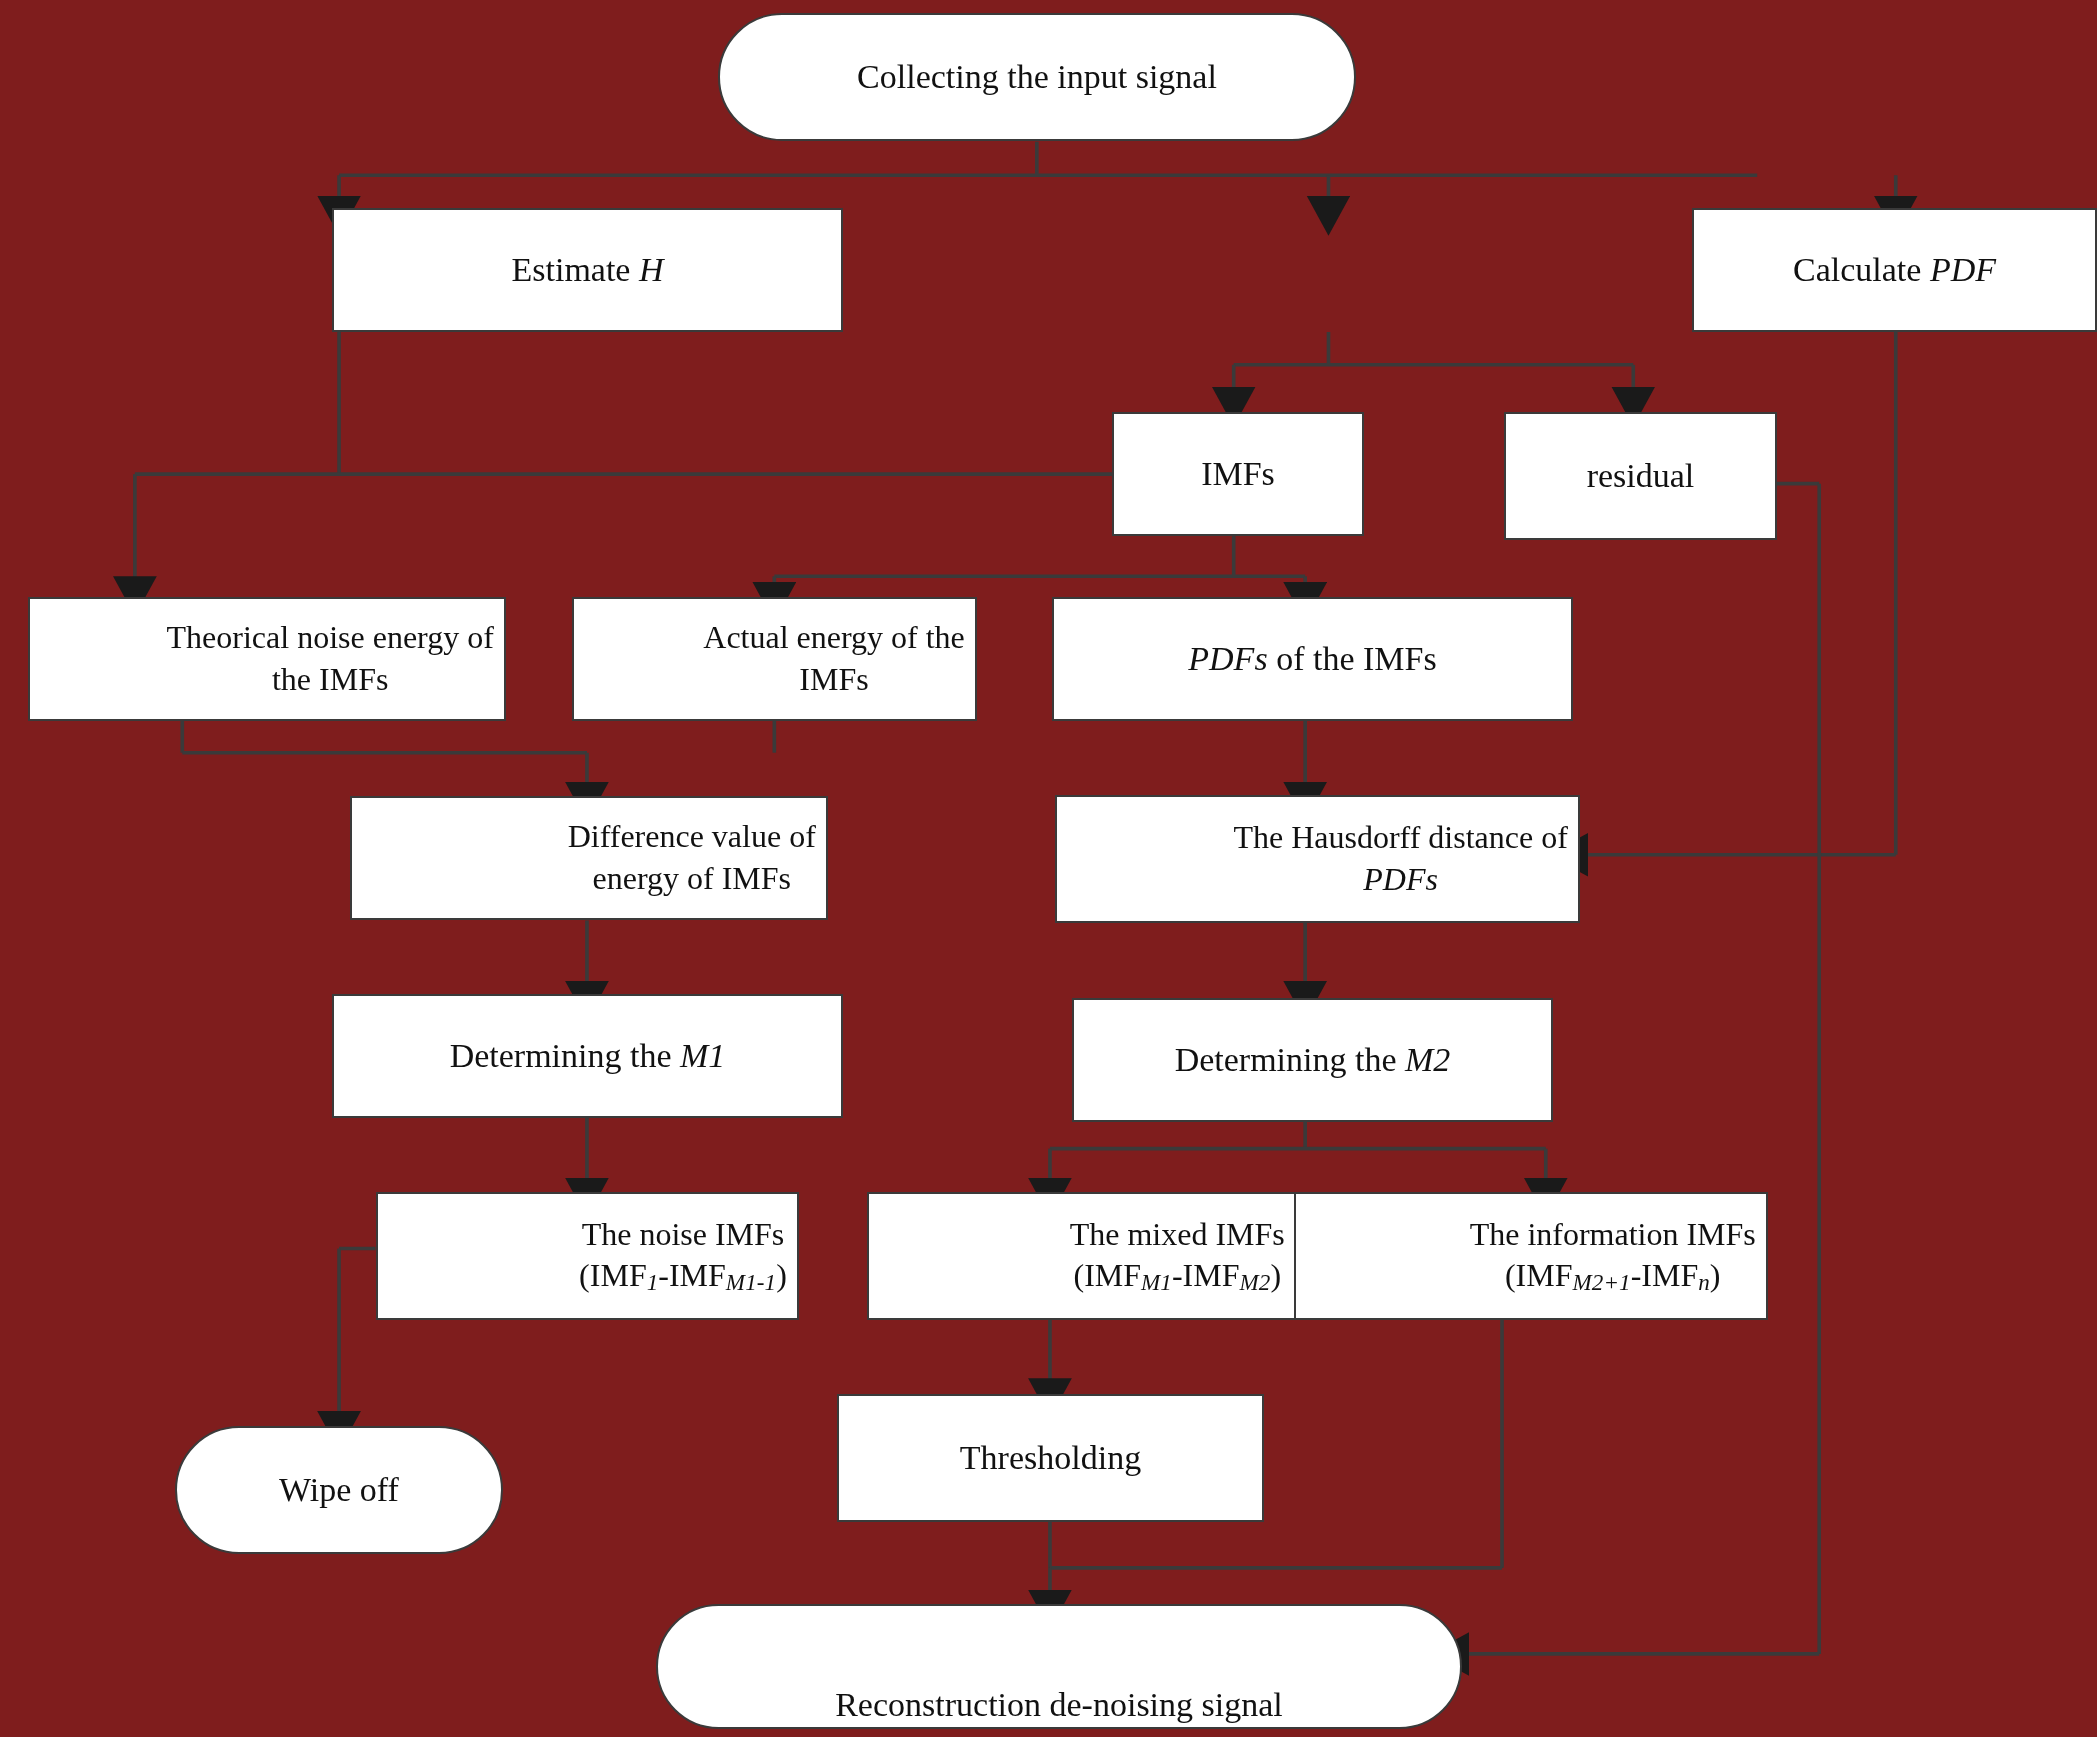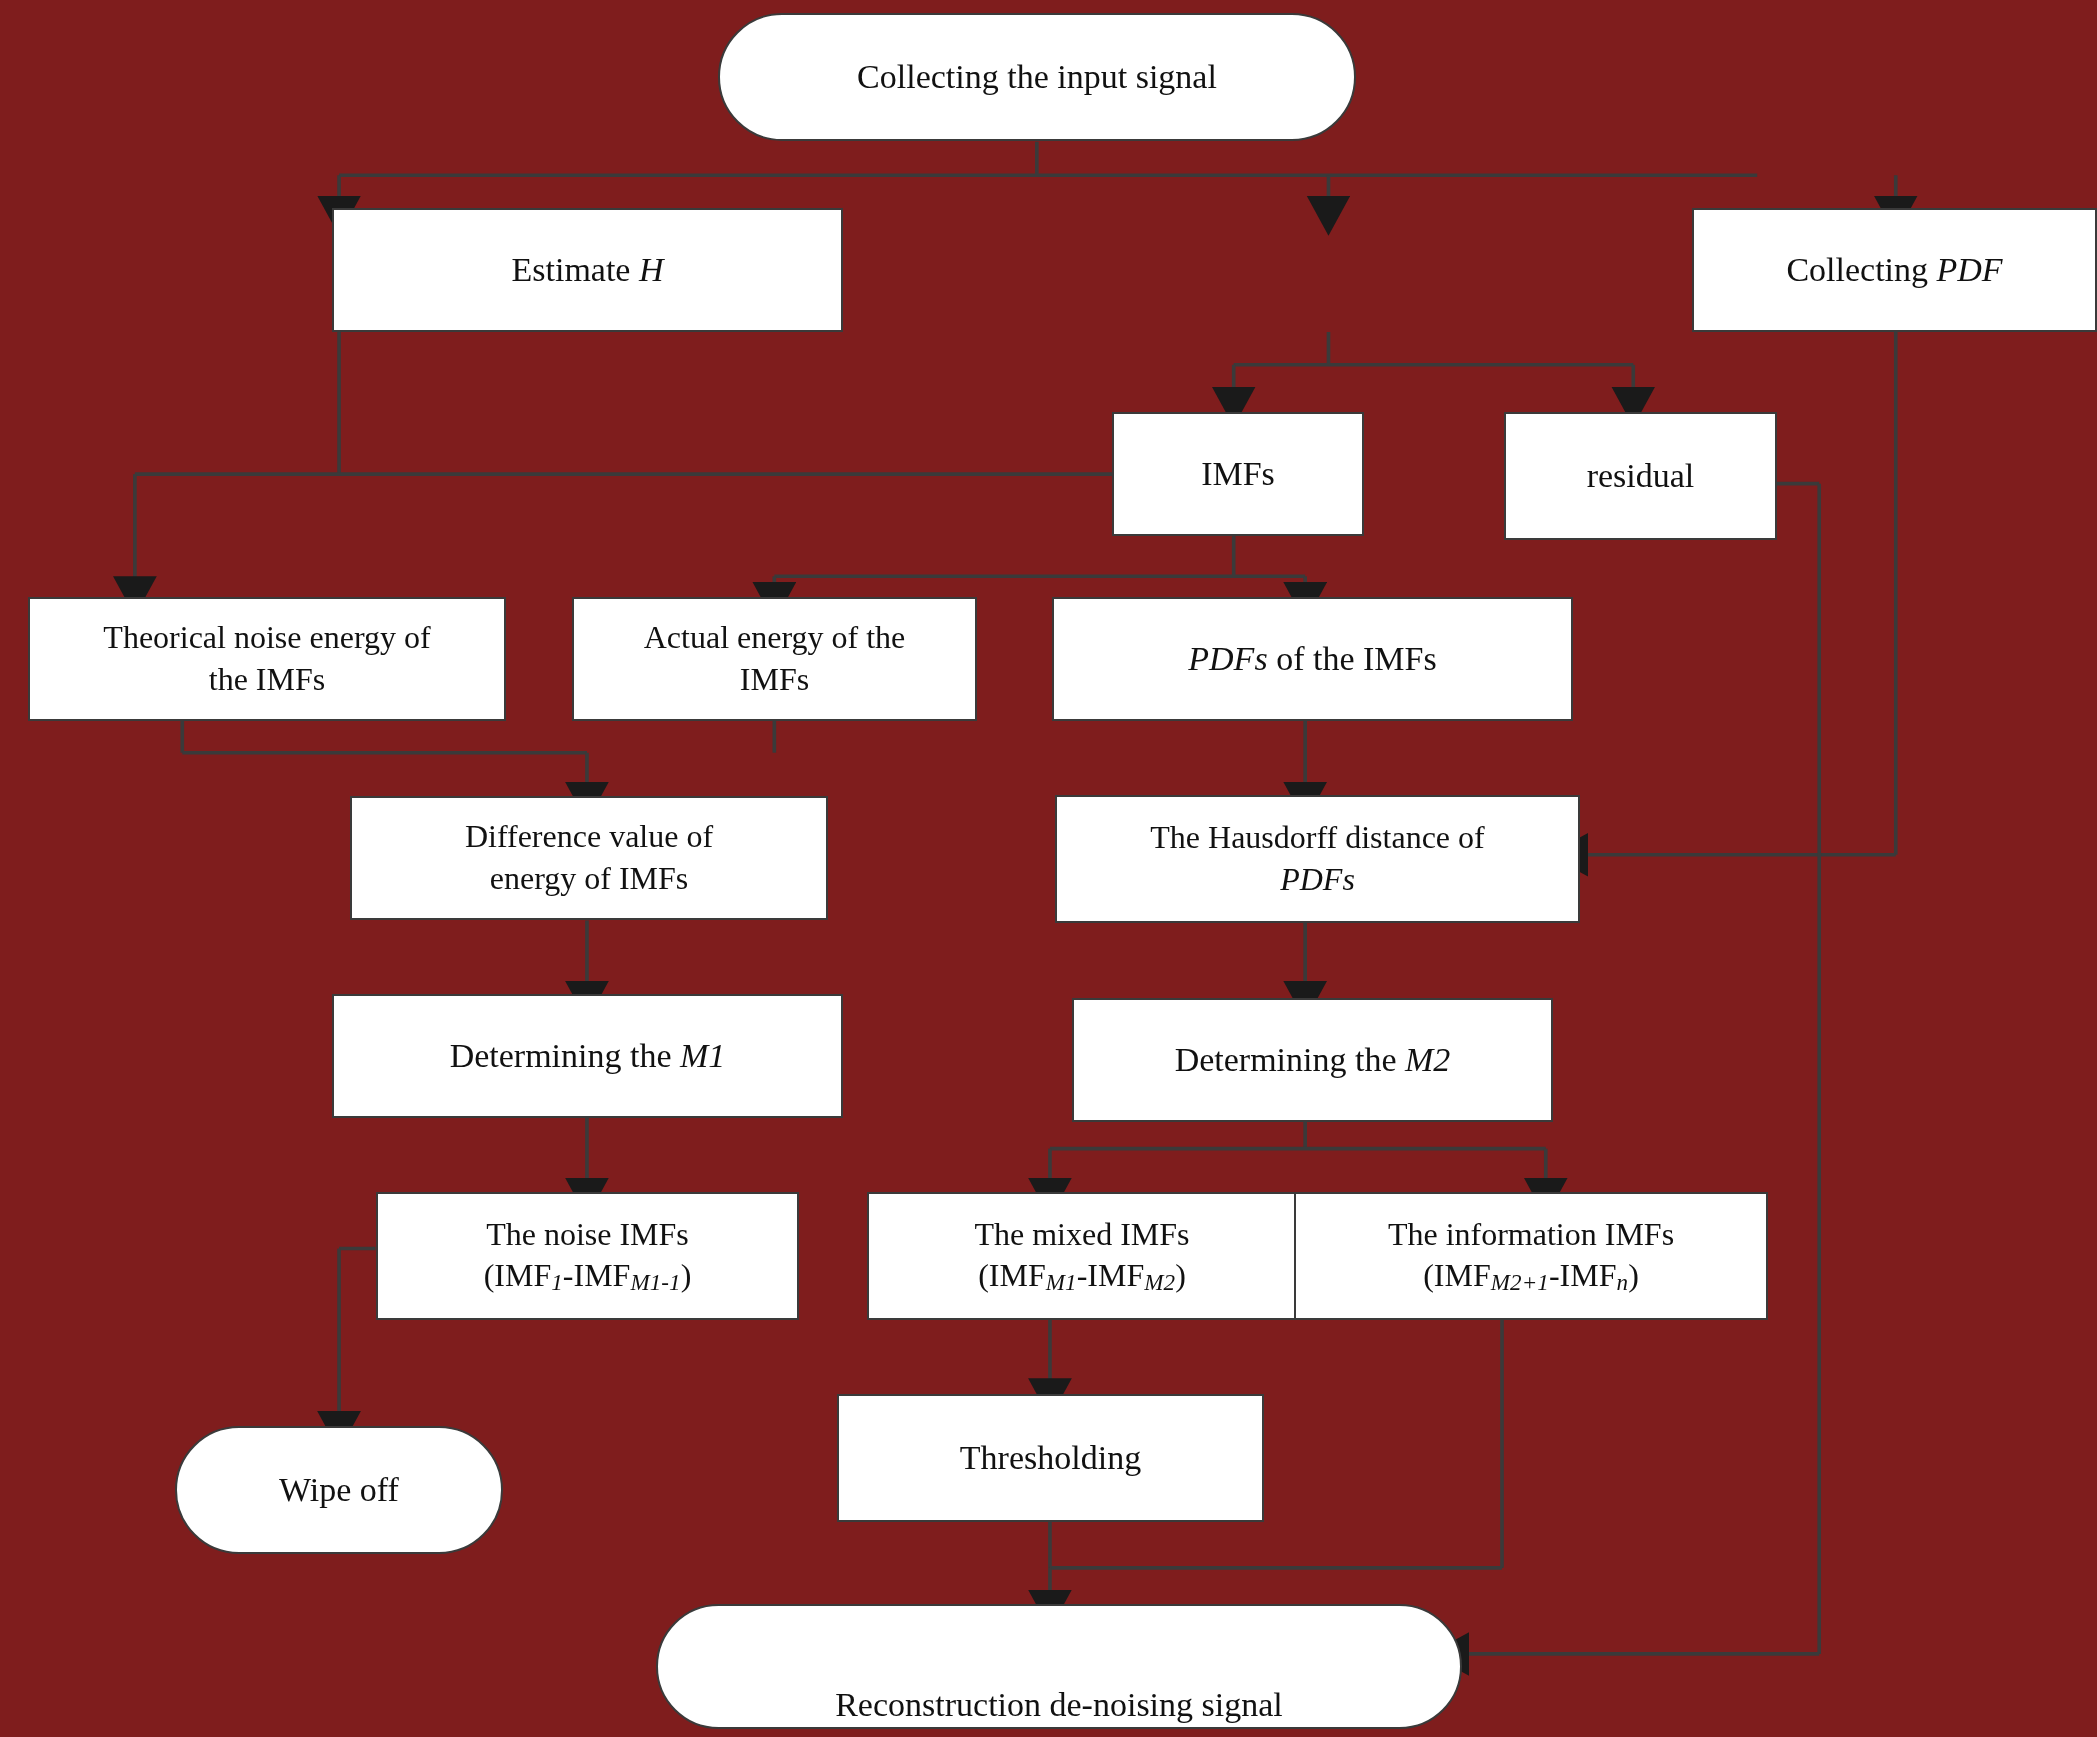--- a/index.html
+++ b/index.html
@@ -4,21 +4,21 @@
 <style>
   html,body{margin:0;padding:0;background:#ffffff;}
   body{font-family:"Liberation Serif", serif;}
   #stage{position:relative;width:2097px;height:1738px;background:#7f1d1d;overflow:hidden;}
   svg#wires{position:absolute;left:0;top:0;width:2097px;height:1738px;}
   .node{position:absolute;box-sizing:border-box;background:#ffffff;border:2.2px solid #3a3a3a;
         display:flex;align-items:center;justify-content:center;text-align:center;
         color:#111111;font-family:"Liberation Serif", serif;line-height:1.30;}
   .node.term{border-radius:88px;}
   .node .txt{padding:0 10.2px;}
-  .f44{font-size:32px;}
+  .f44{font-size:32px;justify-content:flex-end;}
   .f46{font-size:34px;}
   i{font-style:italic;}
   .sub{font-size:0.72em;font-style:italic;vertical-align:-0.18em;letter-spacing:0.1px;}
 </style>
 </head>
 <body>
 
 <div id="stage">
 
   <svg id="wires" viewBox="0 0 2876 2383">
@@ -92,21 +92,21 @@
   <div class="node term f46" style="left:718px;top:13px;width:638px;height:128px;">
     <span class="txt">Collecting the input signal</span>
   </div>
 
   <div class="node f46" style="left:332px;top:208px;width:511px;height:124px;">
     <span class="txt"><span>Estimate </span><i>H</i></span>
   </div>
 
 
   <div class="node f46" style="left:1692px;top:208px;width:405px;height:124px;">
-    <span class="txt"><span>Collecting </span><i>PDF</i></span>
+    <span class="txt"><span>Calculate </span><i>PDF</i></span>
   </div>
 
   <div class="node f46" style="left:1112px;top:412px;width:252px;height:124px;">
     <span class="txt">IMFs</span>
   </div>
 
   <div class="node f46" style="left:1504px;top:412px;width:273px;height:128px;">
     <span class="txt">residual</span>
   </div>
 

